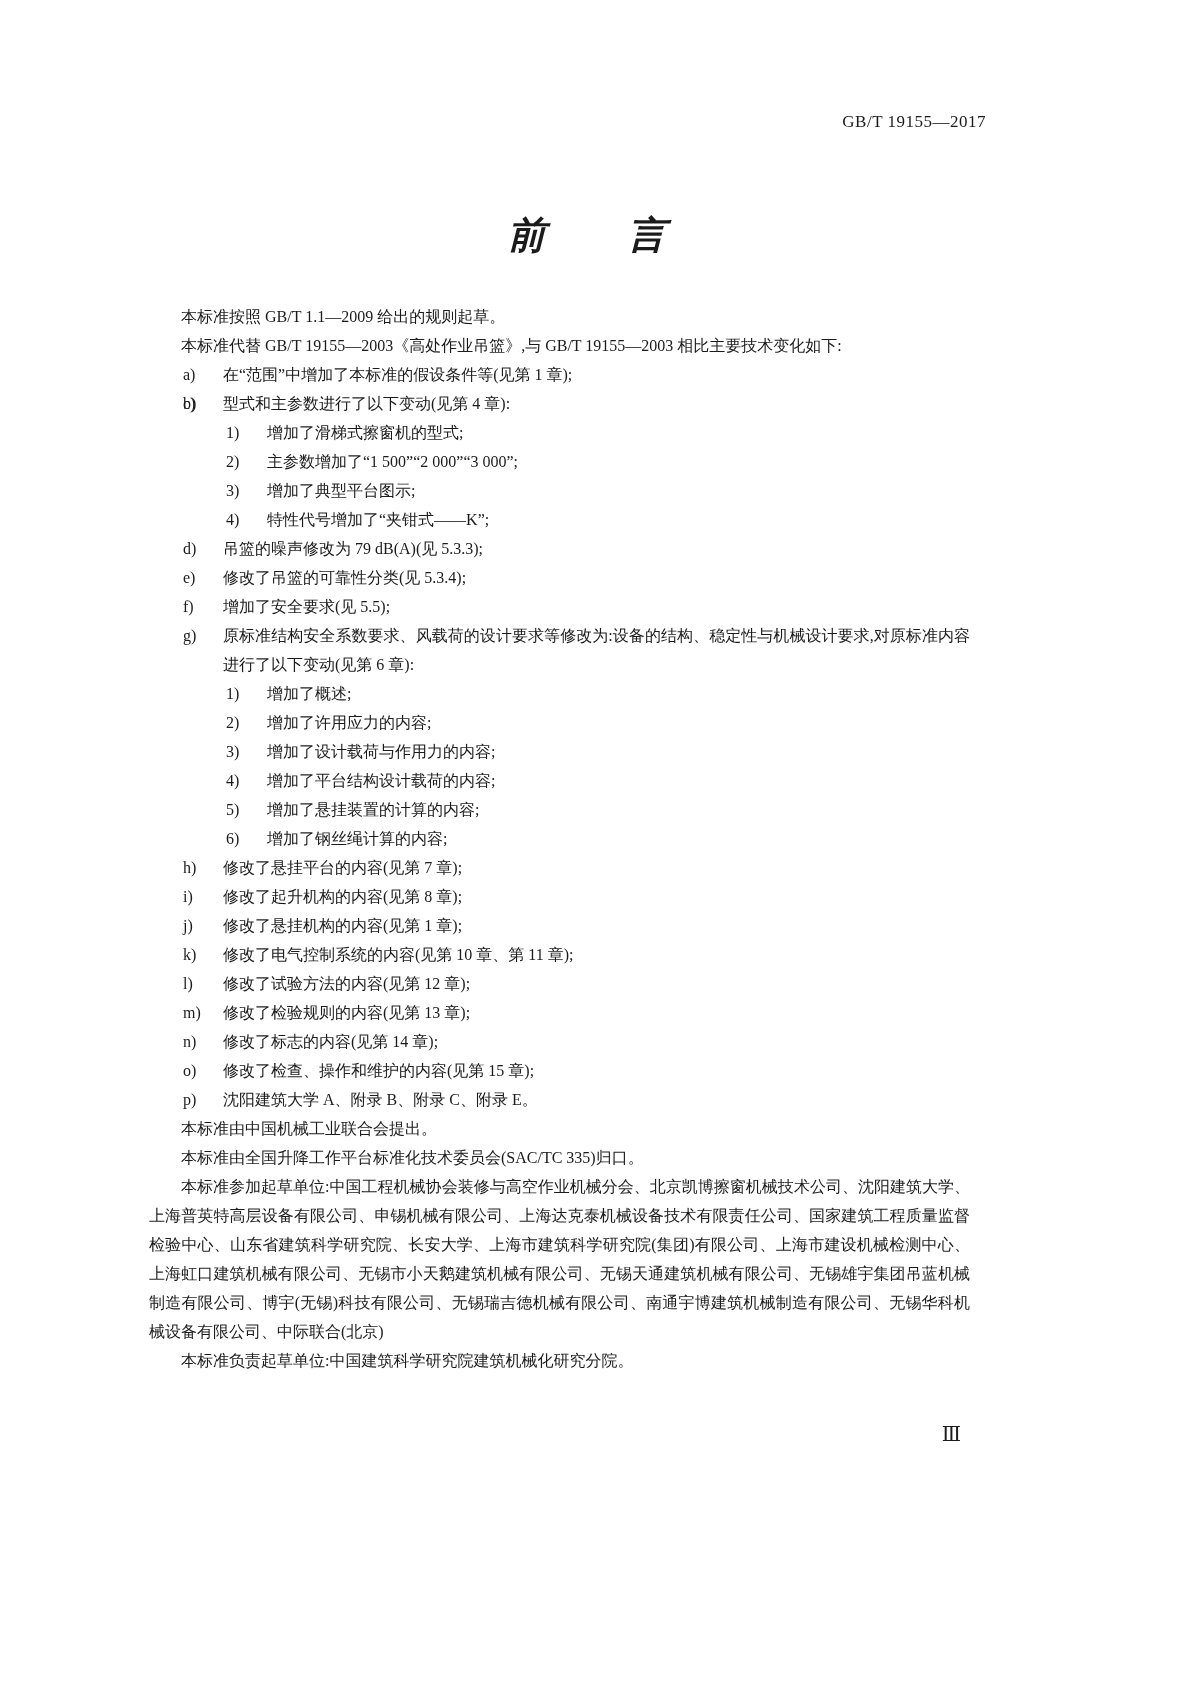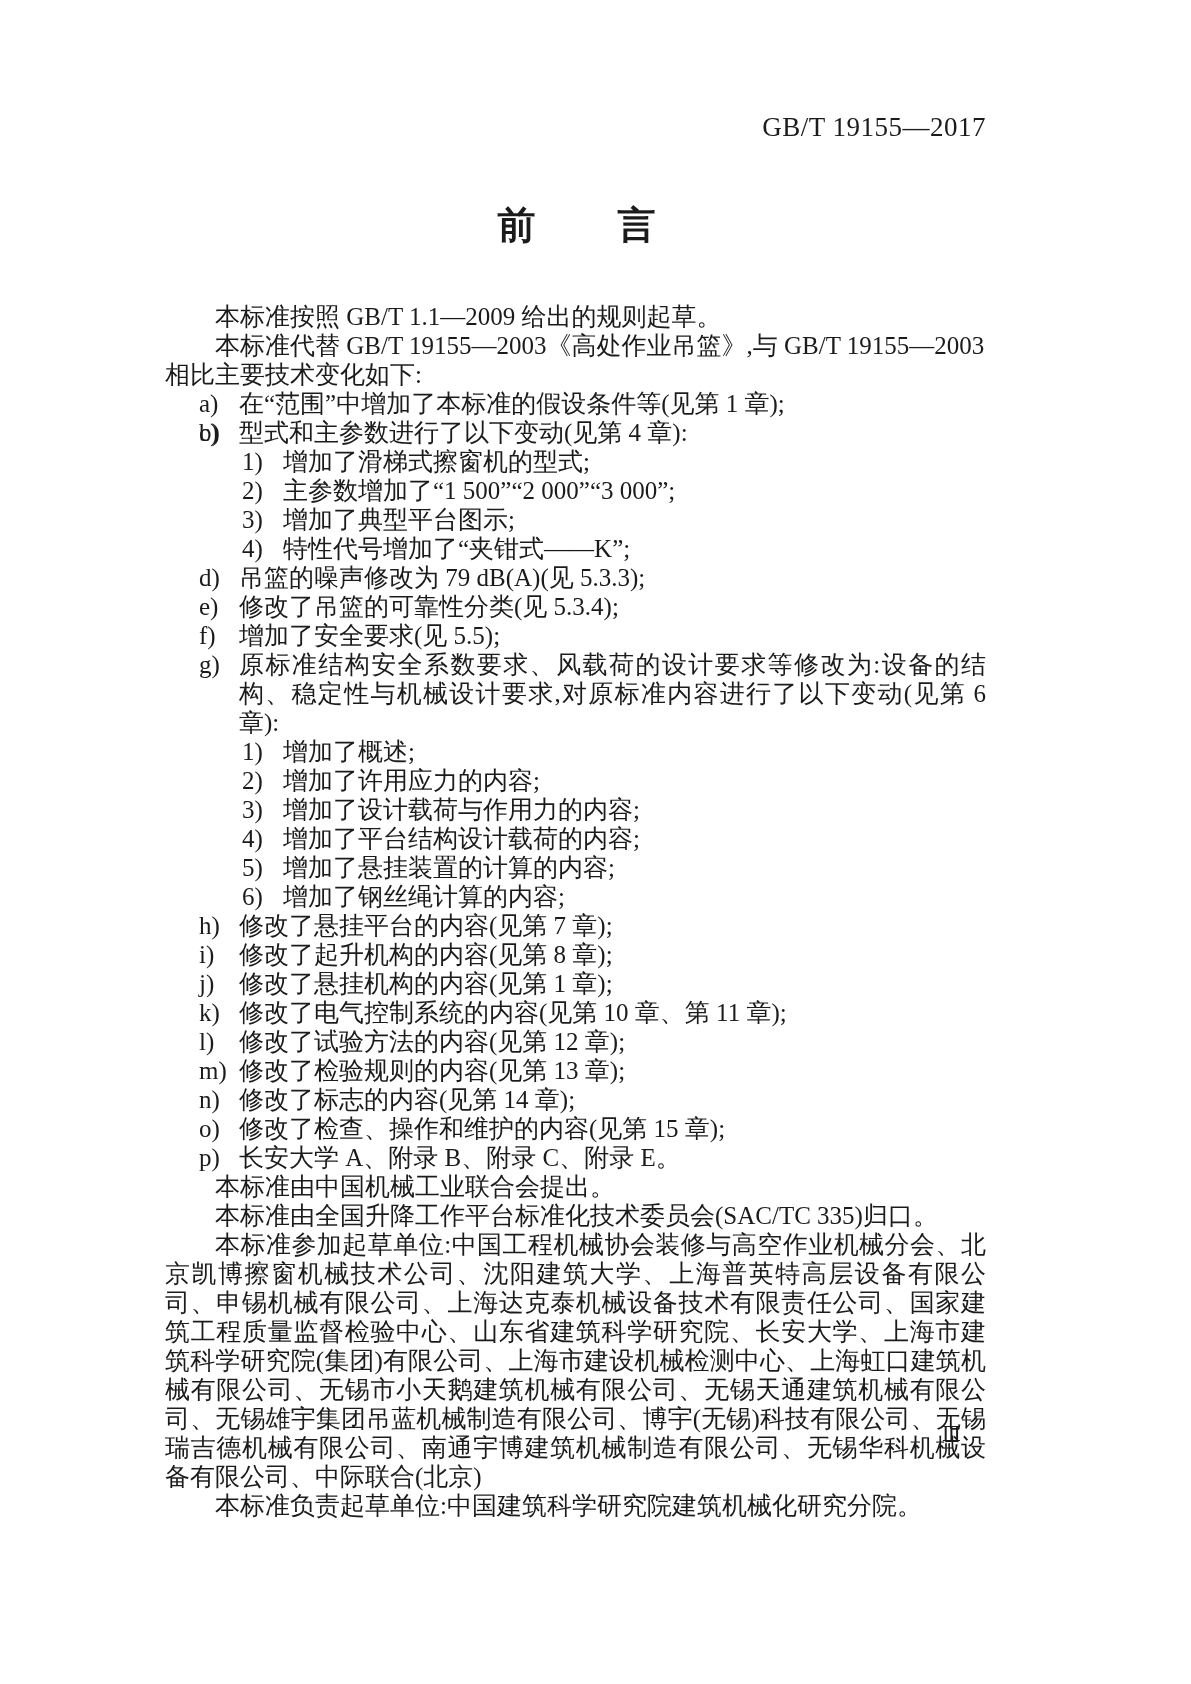--- a/index.html
+++ b/index.html
@@ -10,41 +10,42 @@
     background: #ffffff;
     position: relative;
     overflow: hidden;
     font-family: "Liberation Serif", "DejaVu Serif", serif;
     color: #1b1b1b;
   }
   .doc-number {
     position: absolute;
     top: 112px;
     right: 205px;
-    font-size: 27px;
+    font-size: 17px;
     letter-spacing: 0.5px;
     white-space: nowrap;
   }
   .title {
     position: absolute;
     top: 198px;
     left: 165px;
     width: 821px;
-    margin: 2px;
+    margin: 12px;
     text-align: center;
     font-size: 38px;
     font-weight: bold;
     letter-spacing: 2px;
+    font-style: italic;
   }
   .content {
     position: absolute;
     top: 302px;
-    left: 165px;
+    left: 149px;
     width: 821px;
-    font-size: 25px;
+    font-size: 16px;
     line-height: 29px;
   }
   .para {
     margin: 0;
     text-indent: 2em;
   }
   .para.justify {
     text-align: justify;
   }
   .li {
@@ -173,21 +174,21 @@
         <div class="li lvl1">
     <span class="li-label">n)</span>
     <span class="li-text">修改了标志的内容(见第 14 章);</span>
   </div>
         <div class="li lvl1">
     <span class="li-label">o)</span>
     <span class="li-text">修改了检查、操作和维护的内容(见第 15 章);</span>
   </div>
         <div class="li lvl1">
     <span class="li-label">p)</span>
-    <span class="li-text">长安大学 A、附录 B、附录 C、附录 E。</span>
+    <span class="li-text">沈阳建筑大学 A、附录 B、附录 C、附录 E。</span>
   </div>
       </div>
 
     <p class="para">本标准由中国机械工业联合会提出。</p>
 
     <p class="para">本标准由全国升降工作平台标准化技术委员会(SAC/TC 335)归口。</p>
 
     <p class="para justify">本标准参加起草单位:中国工程机械协会装修与高空作业机械分会、北京凯博擦窗机械技术公司、沈阳建筑大学、上海普英特高层设备有限公司、申锡机械有限公司、上海达克泰机械设备技术有限责任公司、国家建筑工程质量监督检验中心、山东省建筑科学研究院、长安大学、上海市建筑科学研究院(集团)有限公司、上海市建设机械检测中心、上海虹口建筑机械有限公司、无锡市小天鹅建筑机械有限公司、无锡天通建筑机械有限公司、无锡雄宇集团吊蓝机械制造有限公司、博宇(无锡)科技有限公司、无锡瑞吉德机械有限公司、南通宇博建筑机械制造有限公司、无锡华科机械设备有限公司、中际联合(北京)</p>
 
     <p class="para">本标准负责起草单位:中国建筑科学研究院建筑机械化研究分院。</p>

